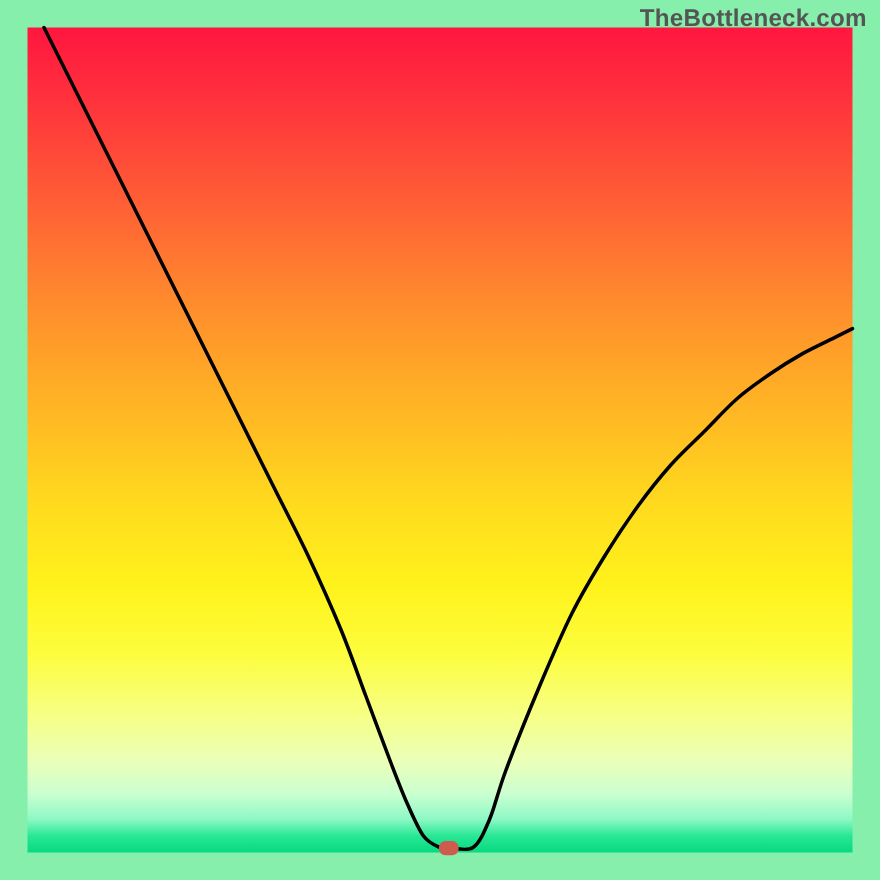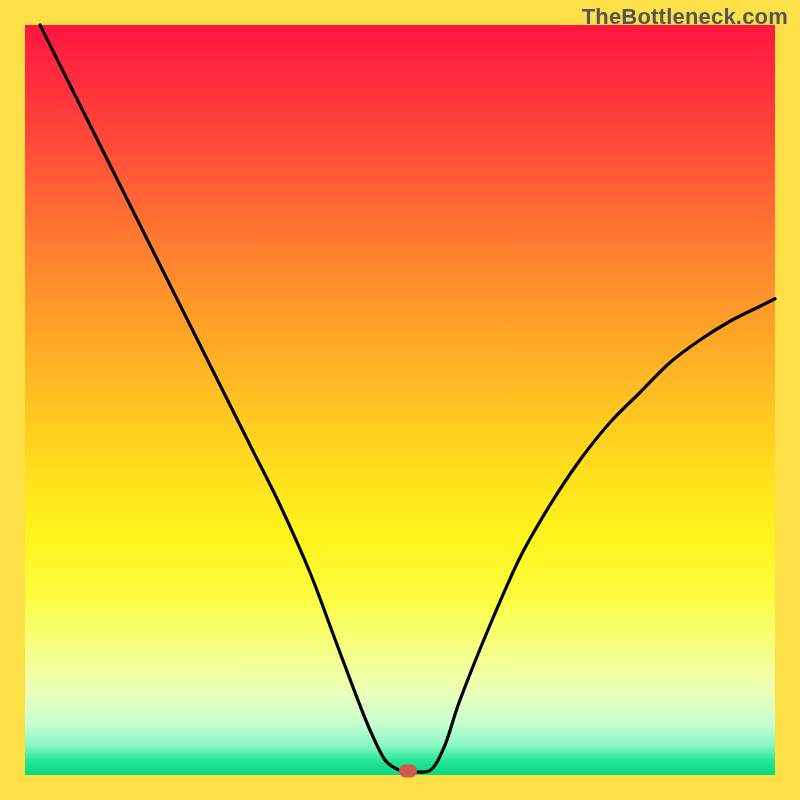--- a/index.html
+++ b/index.html
@@ -8,21 +8,21 @@
     width: 800px;
     height: 800px;
     background: #000;
     font-family: Arial, Helvetica, sans-serif;
     overflow: hidden;
   }
   .container {
     position: relative;
     width: 800px;
     height: 800px;
-    background: #fde047;
+    background: #86efac;
   }
   .watermark {
     position: absolute;
     top: 4px;
     right: 12px;
     color: #555;
     font-size: 22px;
     font-weight: 600;
     letter-spacing: 0.2px;
     z-index: 20;

